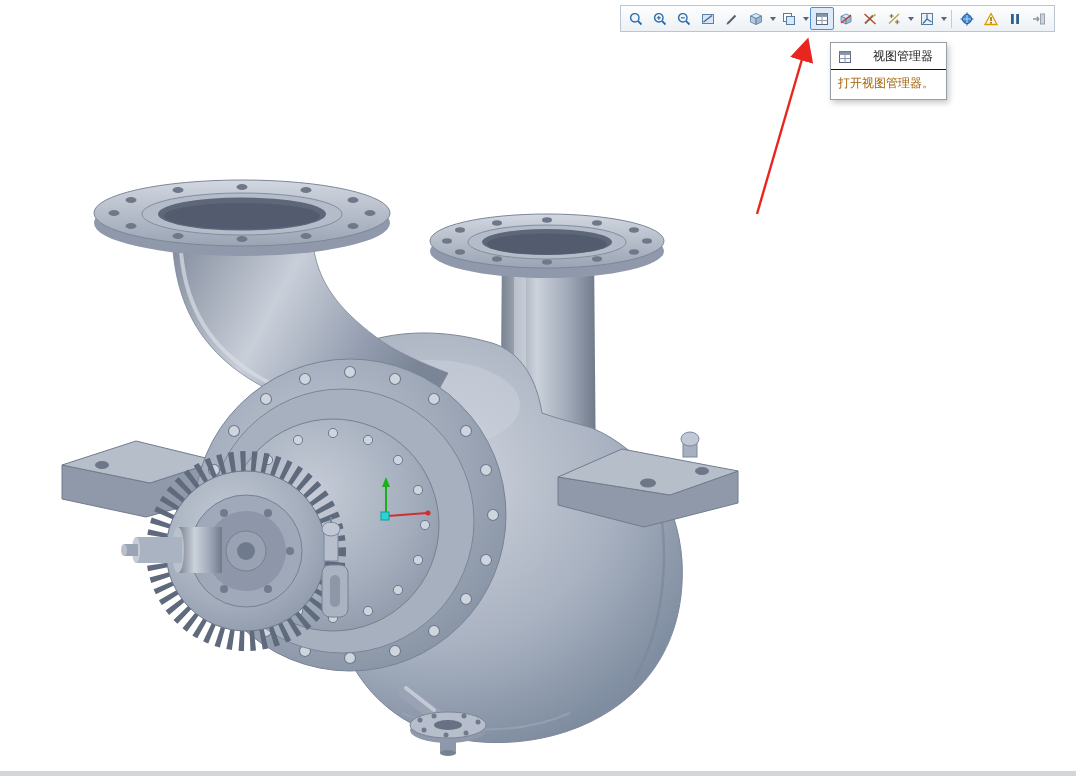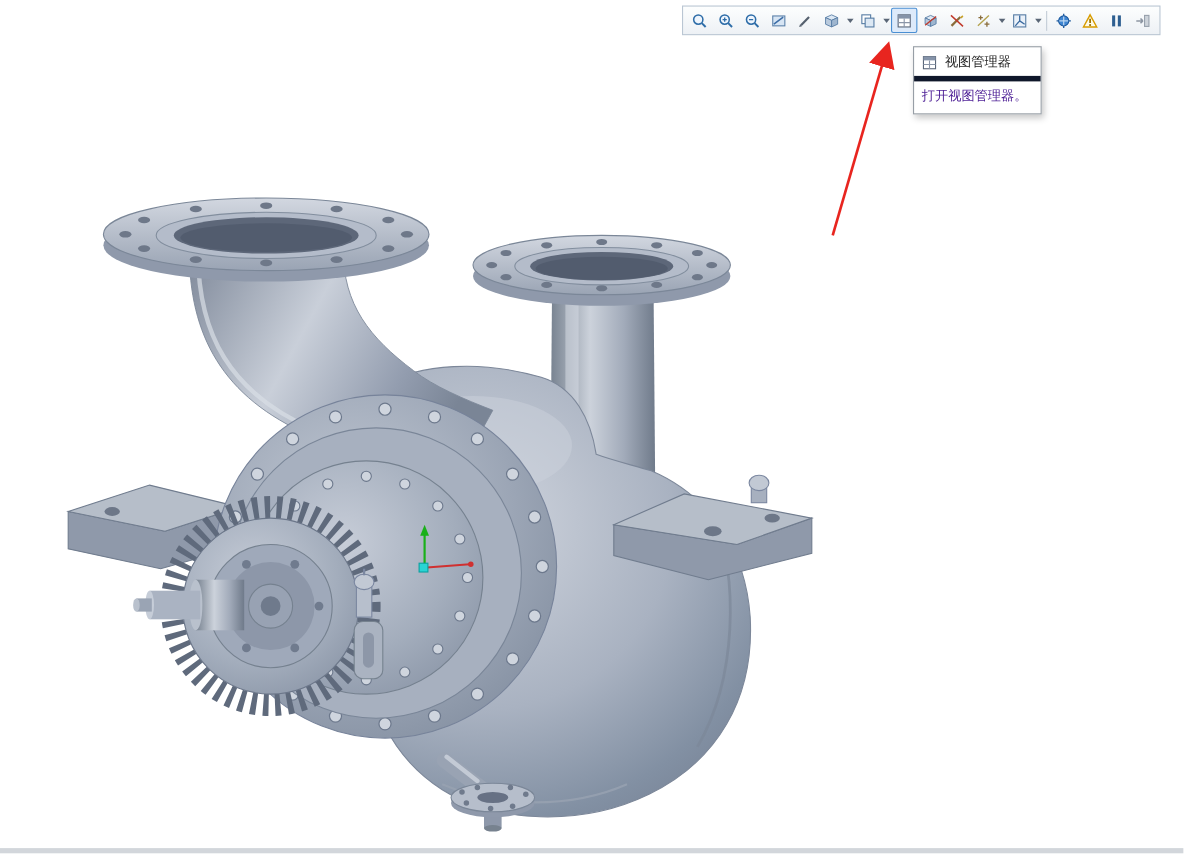--- a/index.html
+++ b/index.html
@@ -15,24 +15,24 @@
   .tb svg{width:16px;height:16px;display:block}
   .tb.active{border-color:#4a8fd3;background:#ddeafa}
   .caret{width:9px;height:23px;display:flex;align-items:center;justify-content:center}
   .caret::after{content:"";border-left:3px solid transparent;border-right:3px solid transparent;
                 border-top:4px solid #5a6676}
   .tb-sep{width:1px;height:18px;background:#c3ccd6;margin:0 3px}
 
   
   .tooltip{position:absolute;top:42px;left:830px;background:#ffffff;border:1px solid #979ea6;
            box-shadow:2px 3px 6px rgba(0,0,0,.22);font-size:12px;color:#222;z-index:5}
-  .tt-head{display:flex;align-items:center;gap:6px;padding:5px 12px 4px 6px;
-           border-bottom:5px solid #0f172a;white-space:nowrap}
+  .tt-head{display:flex;align-items:center;gap:20px;padding:5px 12px 4px 6px;
+           border-bottom:1px solid #0f172a;white-space:nowrap}
   .tt-head svg{width:16px;height:16px;flex:0 0 16px}
-  .tt-desc{padding:5px 12px 7px 7px;color:#4c1d95;white-space:nowrap}
+  .tt-desc{padding:5px 12px 7px 7px;color:#a16207;white-space:nowrap}
 
   
   .viewport{position:absolute;left:50px;top:165px;width:690px;height:610px}
   .overlay{position:absolute;left:0;top:0;width:1076px;height:776px;pointer-events:none;z-index:4}
   .bottom-edge{position:absolute;left:0;bottom:0;width:1076px;height:5px;background:#d2d6db}
 </style>
 </head>
 <body>
 
 <svg width="0" height="0" style="position:absolute" aria-hidden="true">

